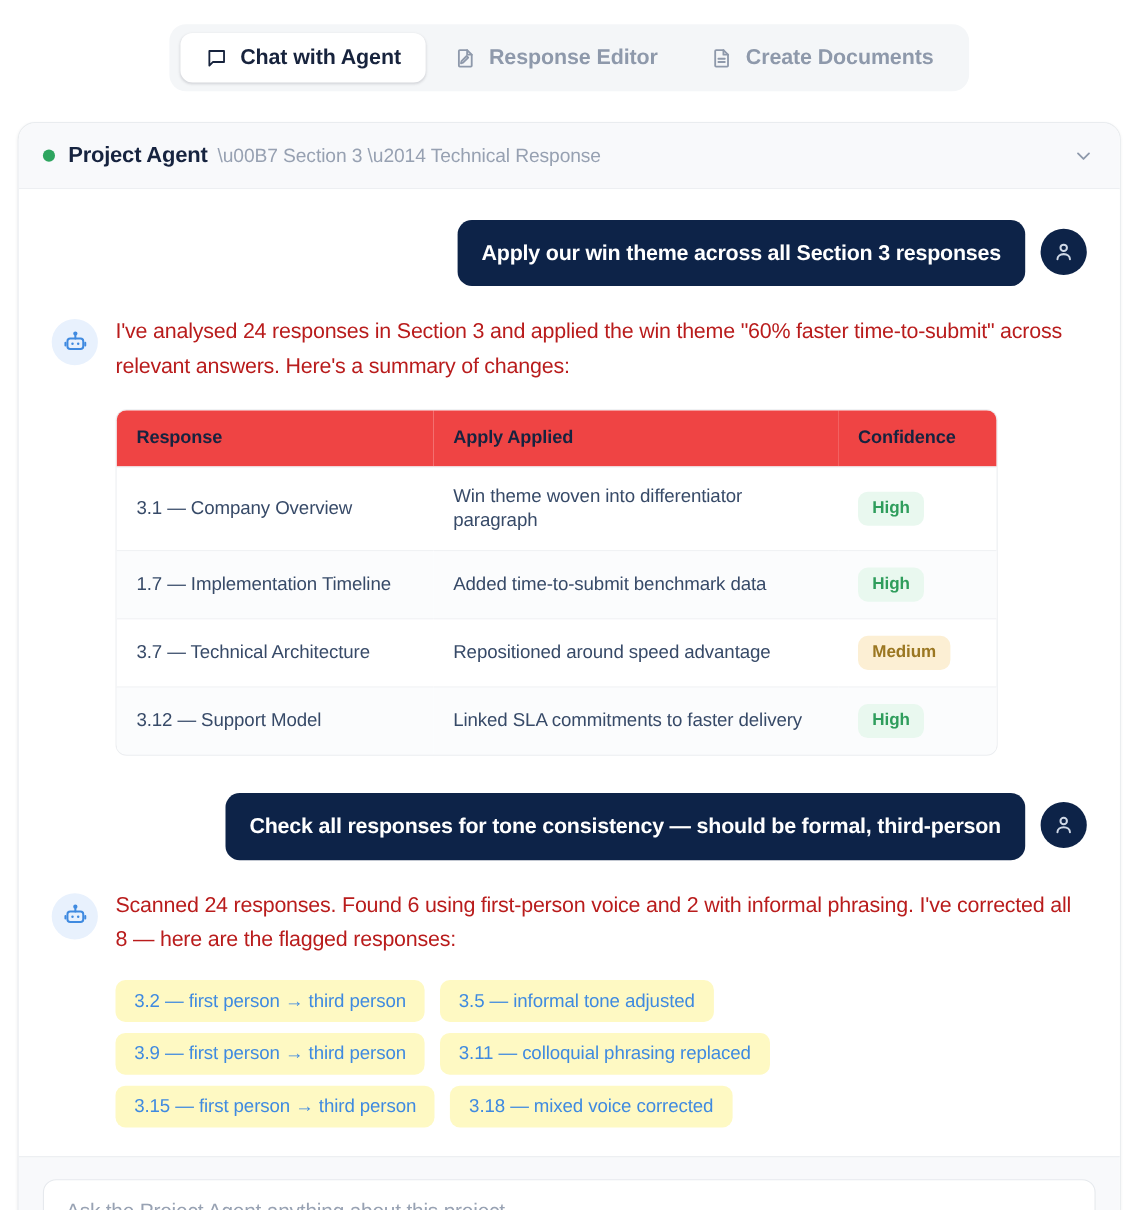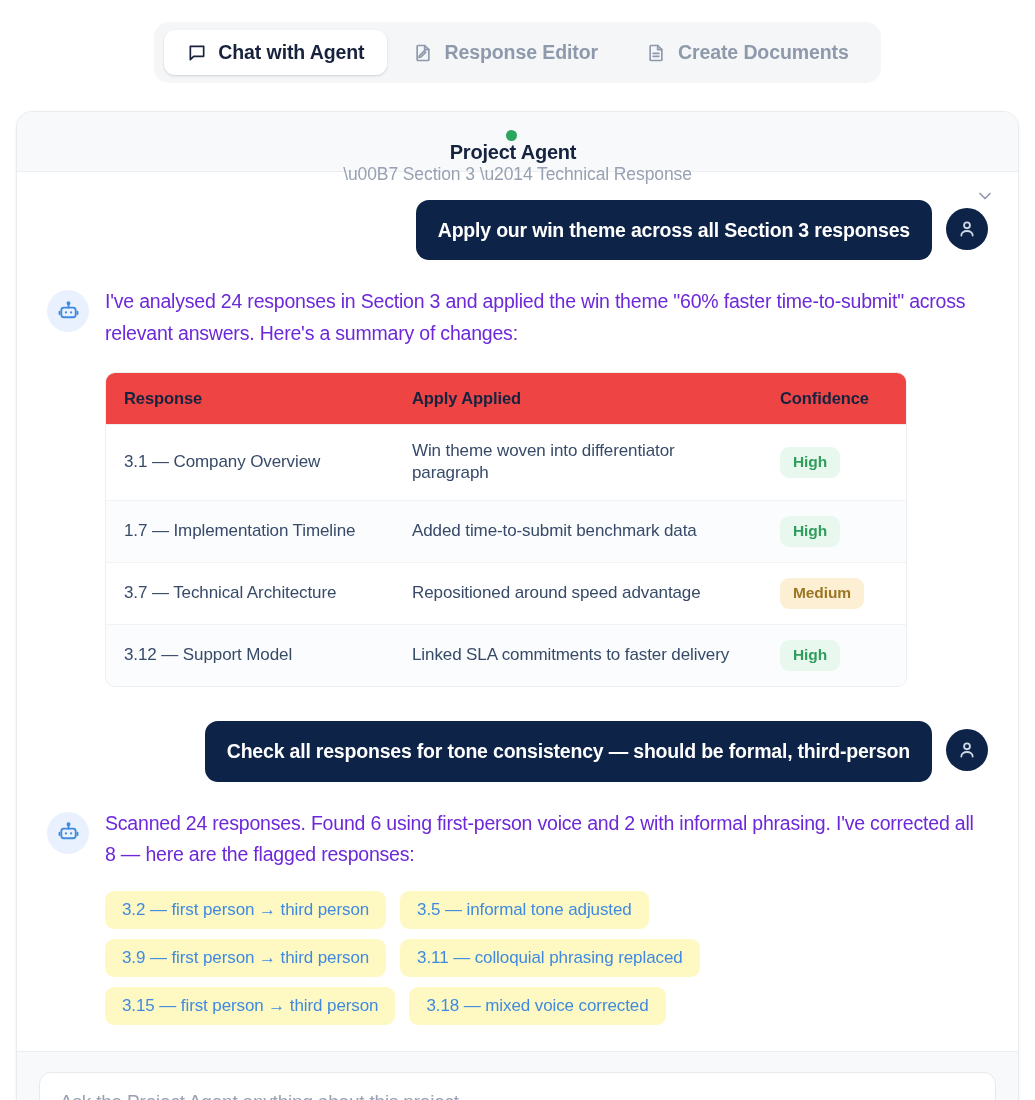--- a/index.html
+++ b/index.html
@@ -66,21 +66,20 @@
     overflow: hidden;
   }
 
   .card-head {
     display: flex;
     align-items: center;
     background: #f8f9fb;
     border-bottom: 1px solid #eceef1;
     padding: 18px 22px;
     height: 60px;
-    flex-direction: column;
   }
   .dot {
     width: 11px; height: 11px; border-radius: 50%;
     background: #2ea濃; 
     background: #2ea55f;
     flex: none;
     margin-right: 12px;
   }
   .head-title {
     font-size: 20px;
@@ -149,21 +148,21 @@
     width: 42px; height: 42px;
     border-radius: 50%;
     background: #e8f1fd;
     display: flex; align-items: center; justify-content: center;
     flex: none;
     margin-top: 4px;
   }
   .agent-col { flex: 1; min-width: 0; }
   .agent-text {
     font-size: 19.5px;
-    color: #6d28d9;
+    color: #b91c1c;
     line-height: 1.62;
     letter-spacing: -0.2px;
   }
 
   
   .table-wrap {
     margin-top: 22px;
     border: 1px solid #eceef1;
     border-radius: 10px;
     overflow: hidden;

